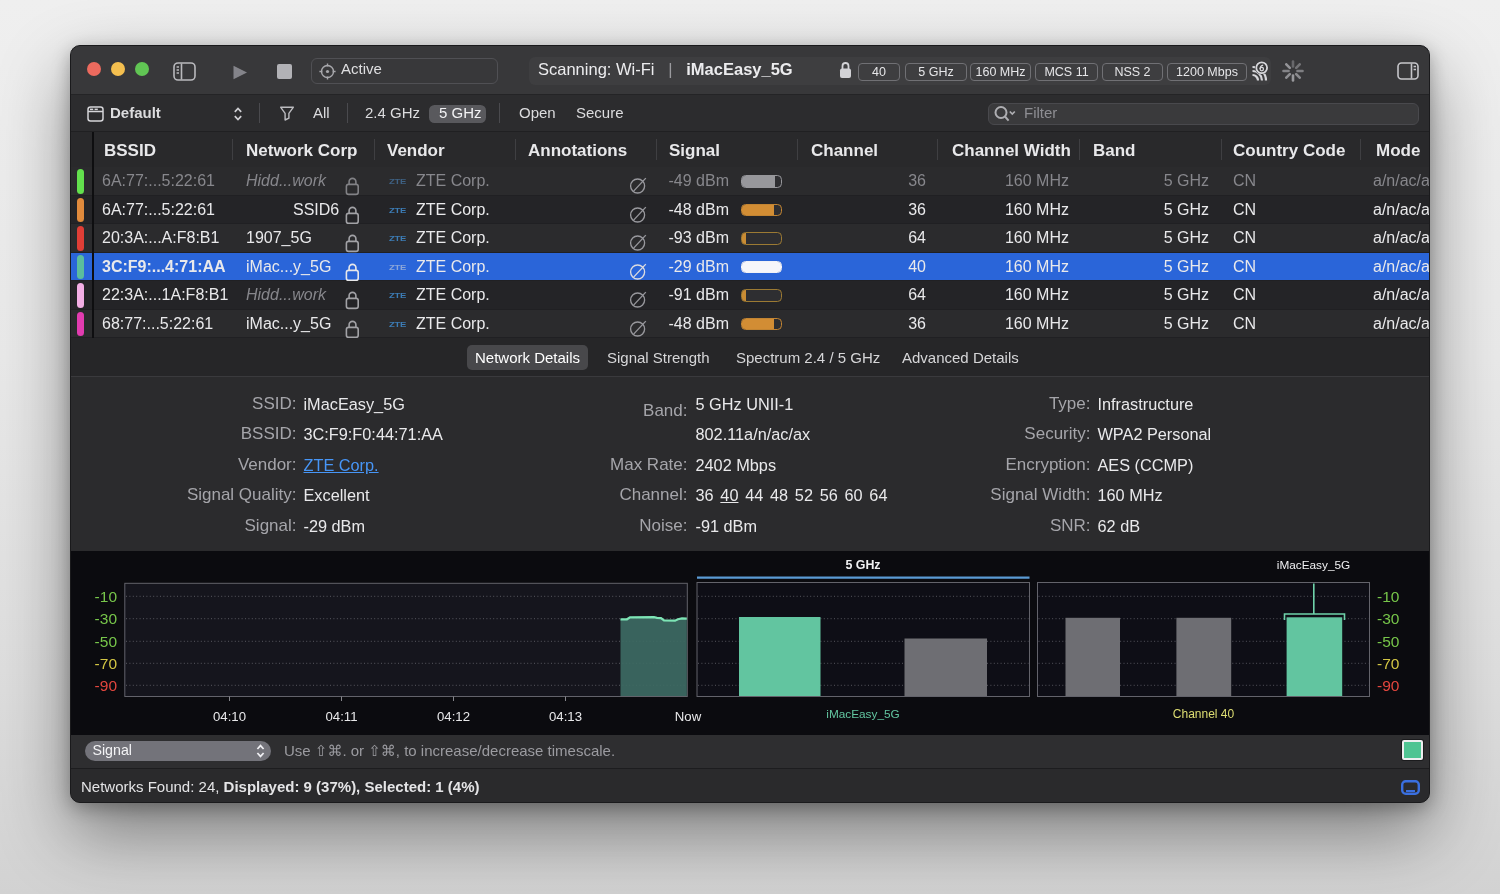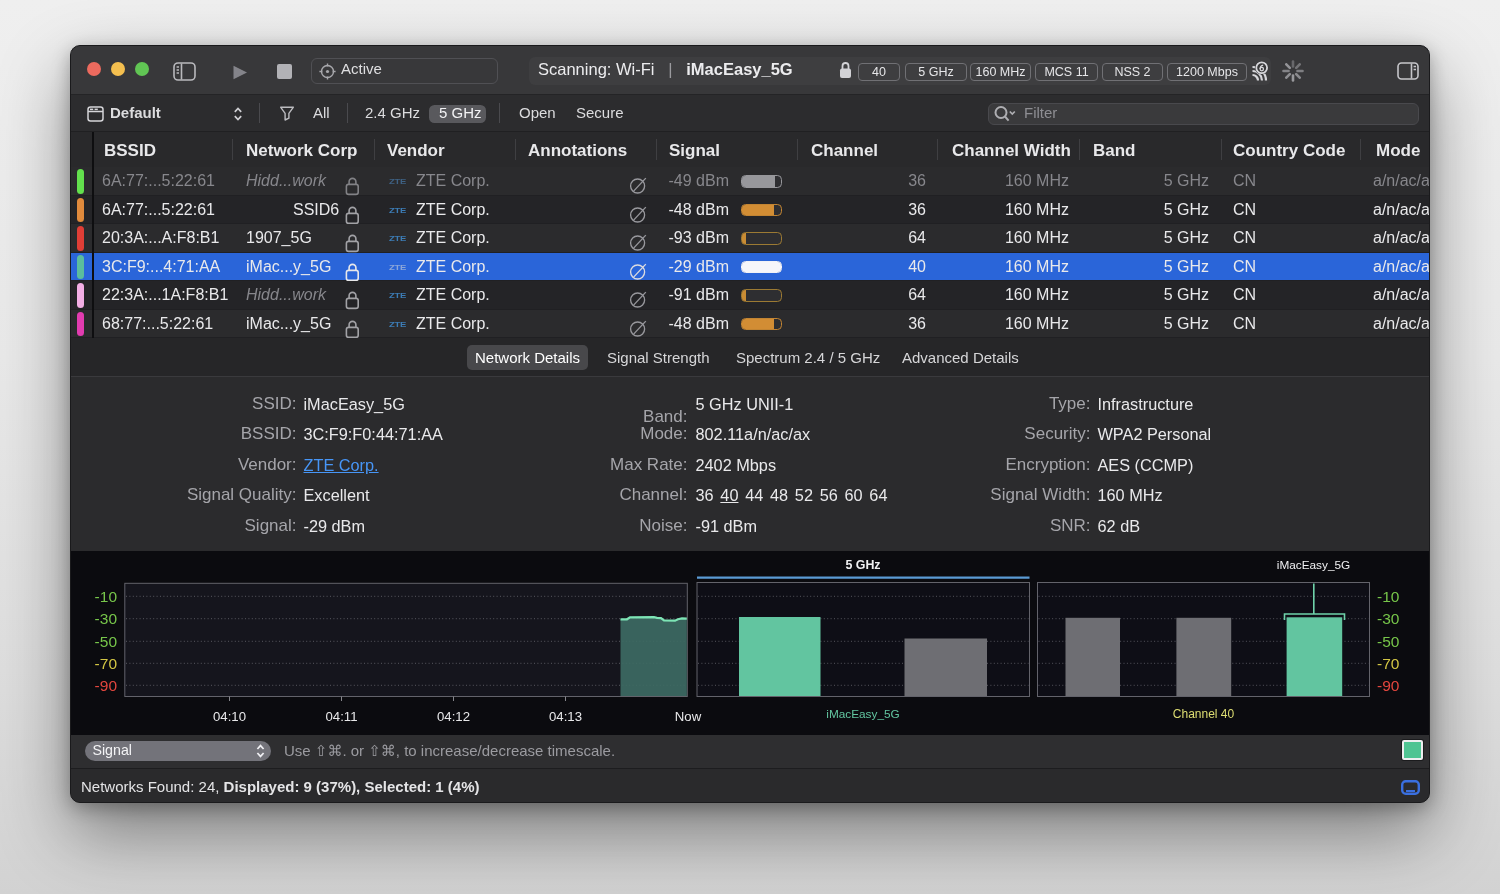--- a/index.html
+++ b/index.html
@@ -229,21 +229,21 @@
       <div class="sigfill" style="width:4px;background:#c98c34;"></div>
     </div>
     <div class="cell" style="left:760px;width:95px;text-align:right;color:#e9e9eb;">64</div>
     <div class="cell" style="left:900px;width:98px;text-align:right;color:#e9e9eb;">160 MHz</div>
     <div class="cell" style="left:1040px;width:98px;text-align:right;color:#e9e9eb;">5 GHz</div>
     <div class="cell" style="left:1162px;color:#e9e9eb;">CN</div>
     <div class="cell" style="left:1302px;color:#e9e9eb;">a/n/ac/a<span style="letter-spacing:-2px;">x</span></div>
   </div>
       <div class="row" style="top:206.5px;background:#2a65d9;">
     <div class="pill" style="background:#5bbd9d;"></div>
-    <div class="cell" style="left:31px;color:#e9e9eb;">3C:F9:...4:71:AA</div>
+    <div class="cell" style="left:31px;color:#e9e9eb;font-weight:bold;">3C:F9:...4:71:AA</div>
     <div class="cell" style="left:175px;color:#e9e9eb;">iMac...y_5G</div>
     <svg class="cell" style="left:274px;top:5px;" width="15" height="19" viewBox="0 0 15 19">
       <rect x="1.4" y="7.6" width="11.8" height="10" rx="2.2" fill="none" stroke="#e8e8ea" stroke-width="1.6"></rect>
       <path d="M4.1,7.8 V5 a3.4,3.4 0 0 1 6.8,0 V7.8" fill="none" stroke="#e8e8ea" stroke-width="1.6"></path>
     </svg>
     <div class="cell" style="left:318px;top:0;height:28.5px;line-height:28.5px;color:#8ba6d9;font-size:9.5px;font-weight:bold;letter-spacing:-0.3px;transform:scaleY(0.85);">ZTE</div>
     <div class="cell" style="left:345px;color:#e9e9eb;">ZTE Corp.</div>
     <svg class="cell" style="left:558px;top:4px;" width="19" height="19" viewBox="0 0 19 19">
       <circle cx="8.6" cy="10.2" r="7" fill="none" stroke="#dcdce0" stroke-width="1.35"></circle>
       <line x1="4.6" y1="15.4" x2="16.8" y2="2.4" stroke="#dcdce0" stroke-width="1.35"></line>
@@ -320,23 +320,22 @@
       <div class="dl" style="left:35.5px;width:190px;top:11.5px;">SSID:</div>
       <div class="dv" style="left:232.5px;top:11.5px;">iMacEasy_5G</div>
       <div class="dl" style="left:35.5px;width:190px;top:42px;">BSSID:</div>
       <div class="dv" style="left:232.5px;top:42px;">3C:F9:F0:44:71:AA</div>
       <div class="dl" style="left:35.5px;width:190px;top:72.5px;">Vendor:</div>
       <div class="dv" style="left:232.5px;top:72.5px;"><span style="color:#4796f7;text-decoration:underline;">ZTE Corp.</span></div>
       <div class="dl" style="left:35.5px;width:190px;top:103px;">Signal Quality:</div>
       <div class="dv" style="left:232.5px;top:103px;">Excellent</div>
       <div class="dl" style="left:35.5px;width:190px;top:133.5px;">Signal:</div>
       <div class="dv" style="left:232.5px;top:133.5px;">-29 dBm</div>
-      <div class="dl" style="left:426.5px;width:190px;top:25px;">Band:</div>
+      <div class="dl" style="left:426.5px;width:190px;top:19px;">Band:</div>
       <div class="dv" style="left:624.5px;top:11.5px;">5 GHz UNII-1</div>
-      <div class="dl" style="left:426.5px;width:190px;top:42px;">Mode:</div>
       <div class="dv" style="left:624.5px;top:42px;">802.11a/n/ac/ax</div>
       <div class="dl" style="left:426.5px;width:190px;top:72.5px;">Max Rate:</div>
       <div class="dv" style="left:624.5px;top:72.5px;text-align:center;">2402 Mbps</div>
       <div class="dl" style="left:426.5px;width:190px;top:103px;">Channel:</div>
       <div class="dv" style="left:624.5px;top:103px;text-align:right;"><span style="word-spacing:2.2px;">36 <u>40</u> 44 48 52 56 60 64</span></div>
       <div class="dl" style="left:426.5px;width:190px;top:133.5px;">Noise:</div>
       <div class="dv" style="left:624.5px;top:133.5px;">-91 dBm</div>
       <div class="dl" style="left:829.5px;width:190px;top:11.5px;">Type:</div>
       <div class="dv" style="left:1026.5px;top:11.5px;">Infrastructure</div>
       <div class="dl" style="left:829.5px;width:190px;top:42px;">Security:</div>

